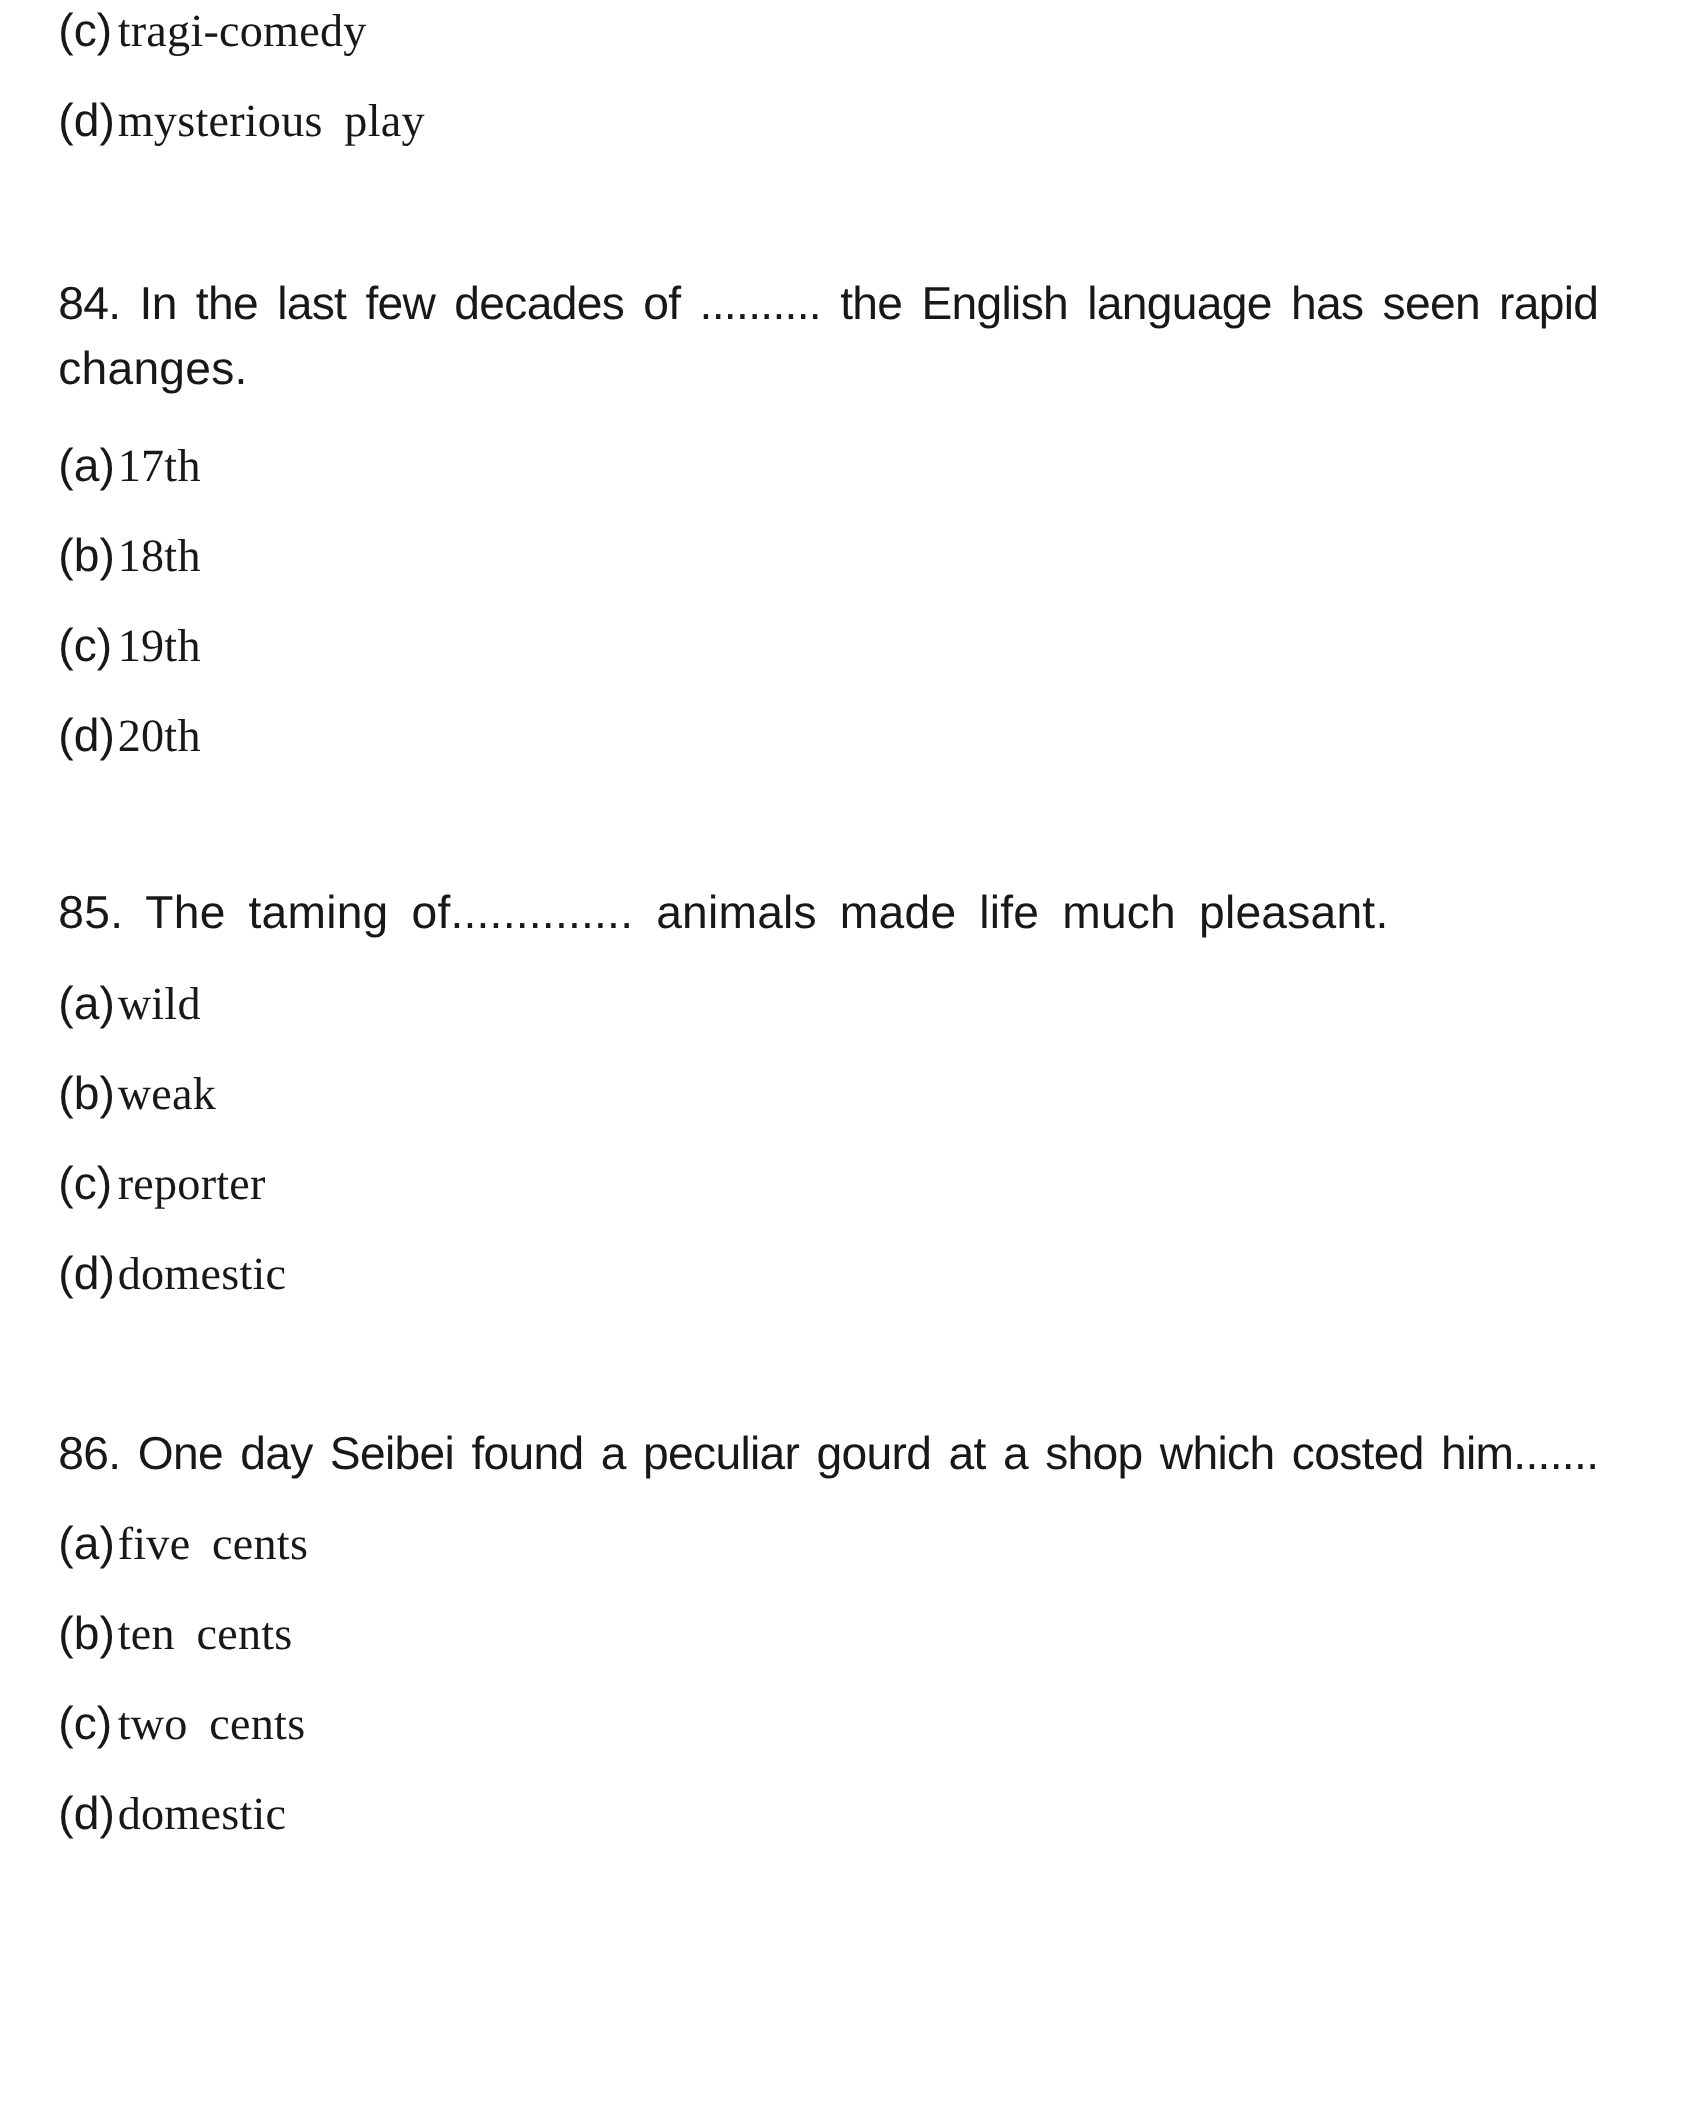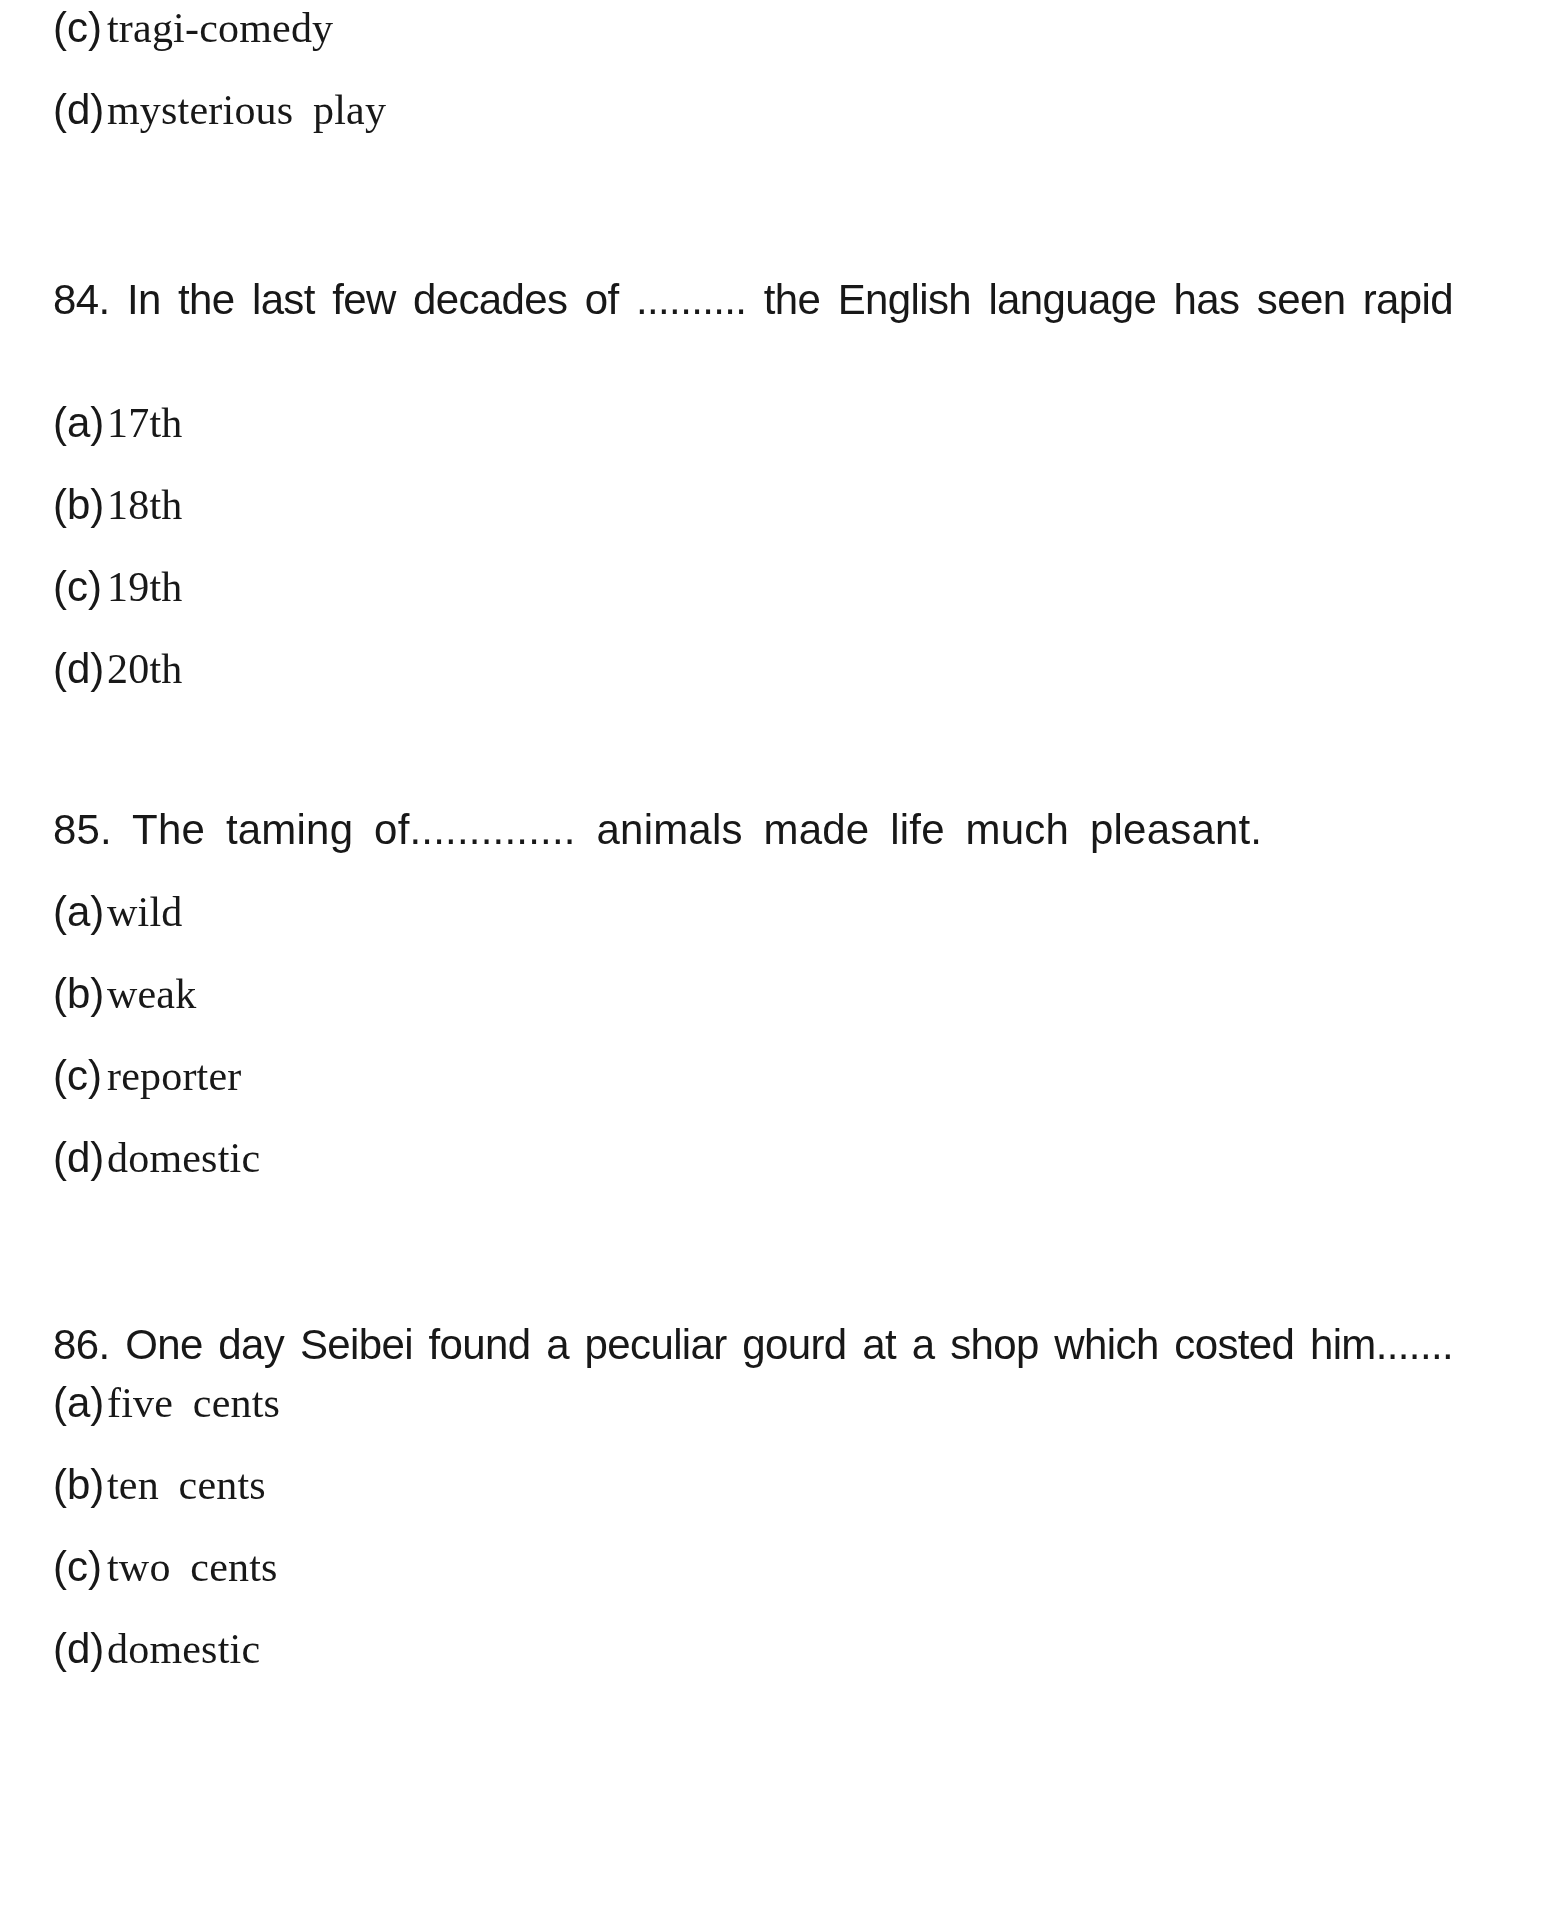--- a/index.html
+++ b/index.html
@@ -30,21 +30,20 @@
     letter-spacing: 0.2px;
     white-space: nowrap;
   }
   
   .stretch {
     text-align: justify;
     text-align-last: justify;
     letter-spacing: -0.015em;
     word-spacing: normal;
     white-space: normal;
-    margin-top: 24px;
   }
   .opt {
     display: flex;
     align-items: baseline;
   }
   .opt .lbl {
     flex: none;
     width: 54px;
   }
   .opt .txt {
@@ -62,20 +61,21 @@
   <div class="abs opt" style="top:7px">
     <span class="lbl">(c)</span>
     <span class="txt">tragi-comedy</span>
   </div>
   <div class="abs opt" style="top:89px">
     <span class="lbl">(d)</span>
     <span class="txt">mysterious play</span>
   </div>
 
   <div class="abs stretch" style="top:255px">84. In the last few decades of .......... the English language has seen rapid</div>
+  <div class="abs loose" style="top:314px">changes.</div>
 
   <div class="abs opt" style="top:402px">
     <span class="lbl">(a)</span>
     <span class="txt">17th</span>
   </div>
   <div class="abs opt" style="top:484px">
     <span class="lbl">(b)</span>
     <span class="txt">18th</span>
   </div>
   <div class="abs opt" style="top:566px">

